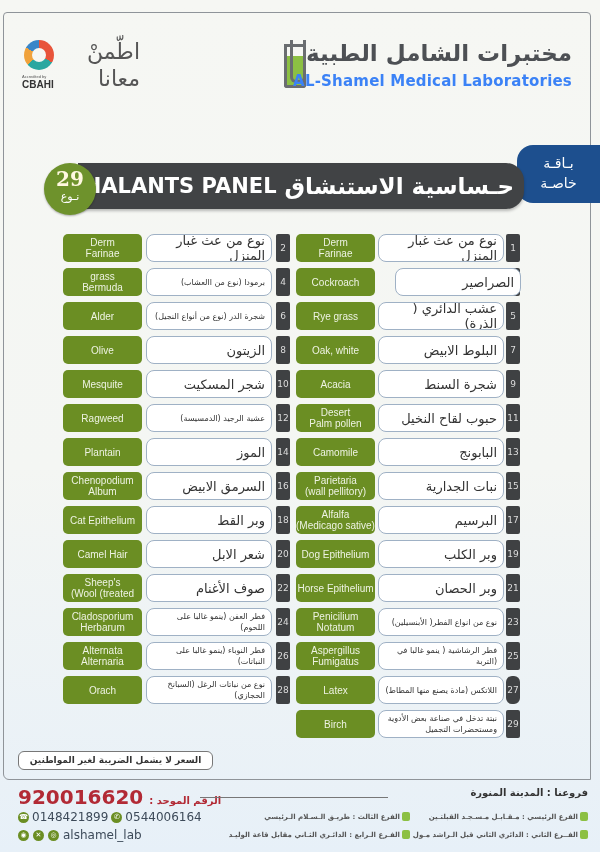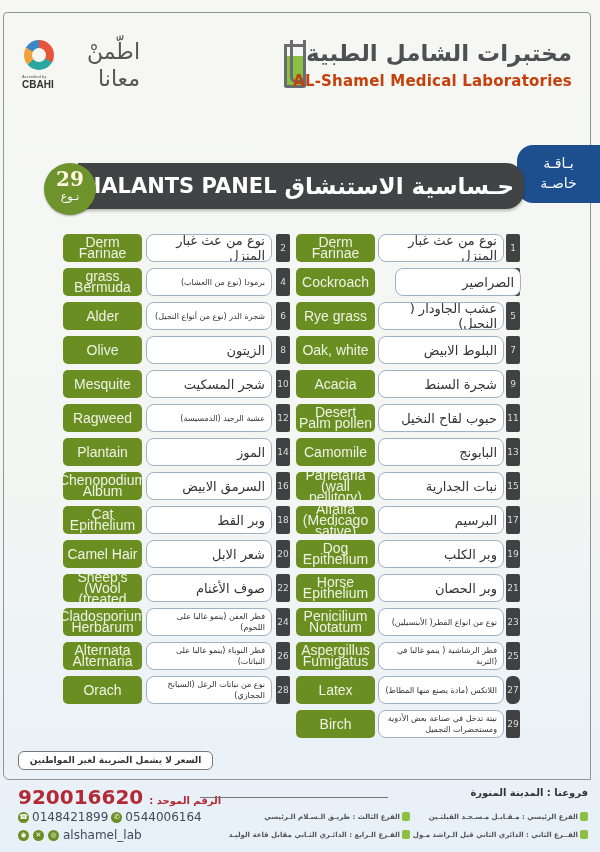--- a/index.html
+++ b/index.html
@@ -35,21 +35,21 @@
     position: absolute; left: 4px; top: 4px; width: 22px; height: 44px;
     border: 3px solid #6a6d70; border-top: none; border-radius: 0 0 3px 3px; background: linear-gradient(180deg, transparent 30%, #8cc043 30%);
   }
   .lab-logo .tube::before {
     content: ""; position: absolute; left: 3px; top: -4px; width: 10px; height: 40px; border: 3px solid #6a6d70; border-top: none; border-radius: 0 0 6px 6px; background: transparent;
   }
   .lab-logo .tube::after {
     content: ""; position: absolute; left: -3px; top: 0; width: 22px; height: 3px; background: #6a6d70;
   }
   .lab-logo .ar { position: absolute; right: 8px; top: 0; font-size: 23px; font-weight: bold; color: #4d5054; direction: rtl; white-space: nowrap; }
-  .lab-logo .en { position: absolute; right: 8px; top: 32px; font-size: 15px; font-weight: bold; color: #c2410c; white-space: nowrap; font-family: "DejaVu Sans", sans-serif; letter-spacing: 0.2px; }
+  .lab-logo .en { position: absolute; right: 8px; top: 32px; font-size: 15px; font-weight: bold; color: #3b82f6; white-space: nowrap; font-family: "DejaVu Sans", sans-serif; letter-spacing: 0.2px; }
 
   
   .special {
     position: absolute; left: 517px; top: 145px; width: 83px; height: 58px;
     background: #1d4f8e; border-radius: 16px 0 0 16px; color: #fff;
     direction: rtl; text-align: center; font-size: 14px; line-height: 20px; padding-top: 8px;
   }
   .banner {
     position: absolute; left: 78px; top: 163px; width: 446px; height: 46px;
     background: #414345; border-radius: 0 18px 18px 0; box-shadow: 0 2px 3px rgba(0,0,0,0.25);
@@ -76,21 +76,21 @@
     position: absolute; width: 126px; height: 28px; background: #fff;
     border: 1px solid #9fb1c5; border-radius: 8px; direction: rtl; text-align: right;
     padding: 0 6px; display: flex; align-items: center; color: #333; overflow: hidden;
   }
   .ar-box span { display: block; width: 100%; }
   .ar-box.l { font-size: 13px; }
   .ar-box.s { font-size: 8px; line-height: 11px; }
   .en-box {
     position: absolute; width: 79px; height: 28px; background: #6b8e23;
     border-radius: 5px; color: #eef3e3; font-family: "Liberation Sans", sans-serif;
-    font-size: 14px; line-height: 11px; text-align: center; display: flex; align-items: center; justify-content: center; padding: 0 0;
+    font-size: 10px; line-height: 11px; text-align: center; display: flex; align-items: center; justify-content: center; padding: 0 0;
     white-space: pre-line;
   }
 
   
   .tax-note {
     position: absolute; left: 18px; top: 751px; width: 195px; height: 19px; background: #fff;
     border: 1px solid #777; border-radius: 6px; font-size: 9px; font-weight: bold; color: #333;
     direction: rtl; text-align: center; line-height: 17px;
   }
   .unified { position: absolute; left: 18px; top: 785px; white-space: nowrap; display: flex; align-items: baseline; justify-content: space-between; }
@@ -166,21 +166,21 @@
       <div class="num-badge" style="left: 276px; top: 268px;">4</div>
       <div class="ar-box s" style="left: 146px; top: 268px;">
         <span>برمودا (نوع من االعشاب)</span>
       </div>
       <div class="en-box" style="left: 63px; top: 268px;">grass
 Bermuda</div>
     </div>
     <div class="cell">
       <div class="num-badge" style="left: 506px; top: 302px;">5</div>
       <div class="ar-box l" style="left: 378px; top: 302px;">
-        <span>عشب الجاودار ( النجيل)</span>
+        <span>عشب الدائري ( الذرة)</span>
       </div>
       <div class="en-box" style="left: 296px; top: 302px;">Rye grass</div>
     </div>
     <div class="cell">
       <div class="num-badge" style="left: 276px; top: 302px;">6</div>
       <div class="ar-box s" style="left: 146px; top: 302px;">
         <span>شجرة الدر (نوع من أنواع النجيل)</span>
       </div>
       <div class="en-box" style="left: 63px; top: 302px;">Alder</div>
     </div>

